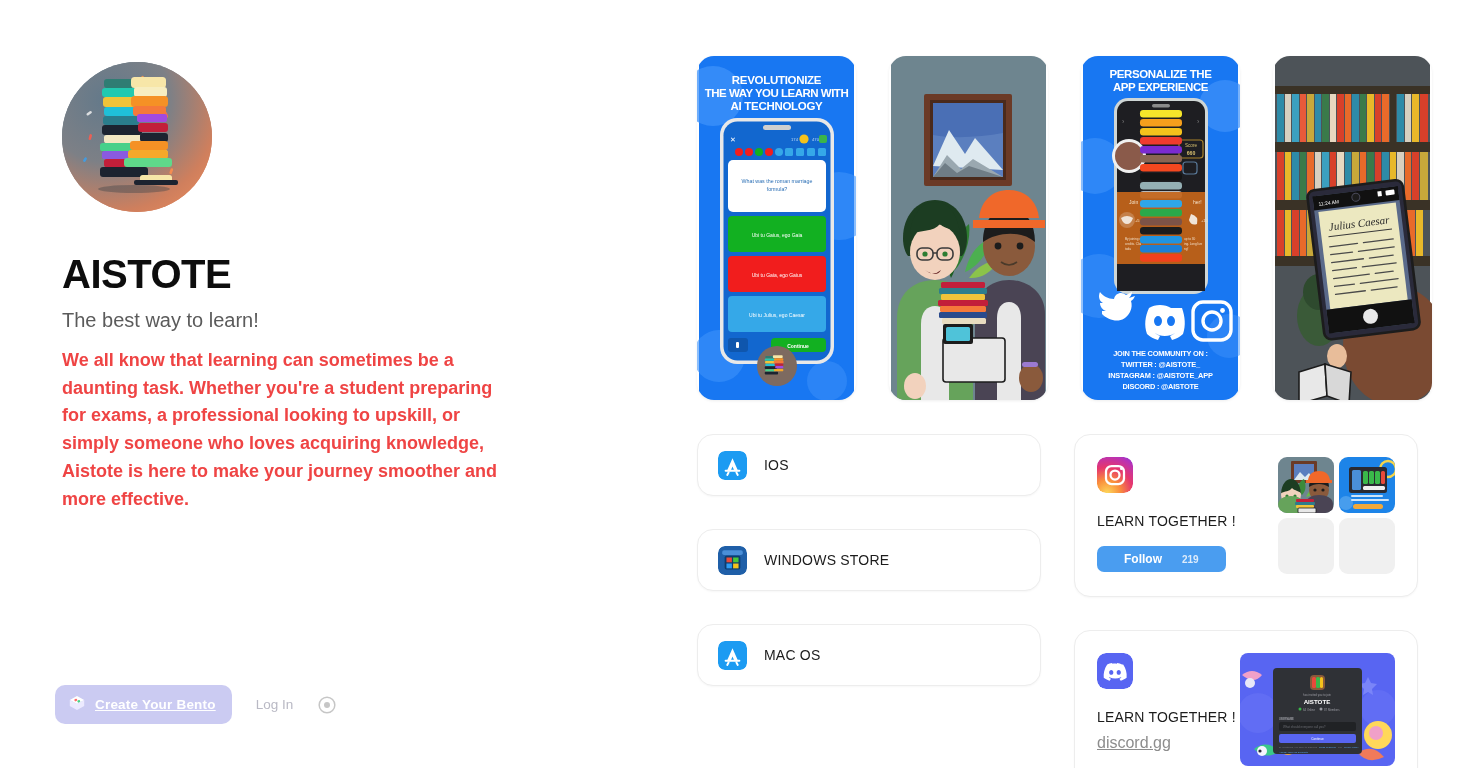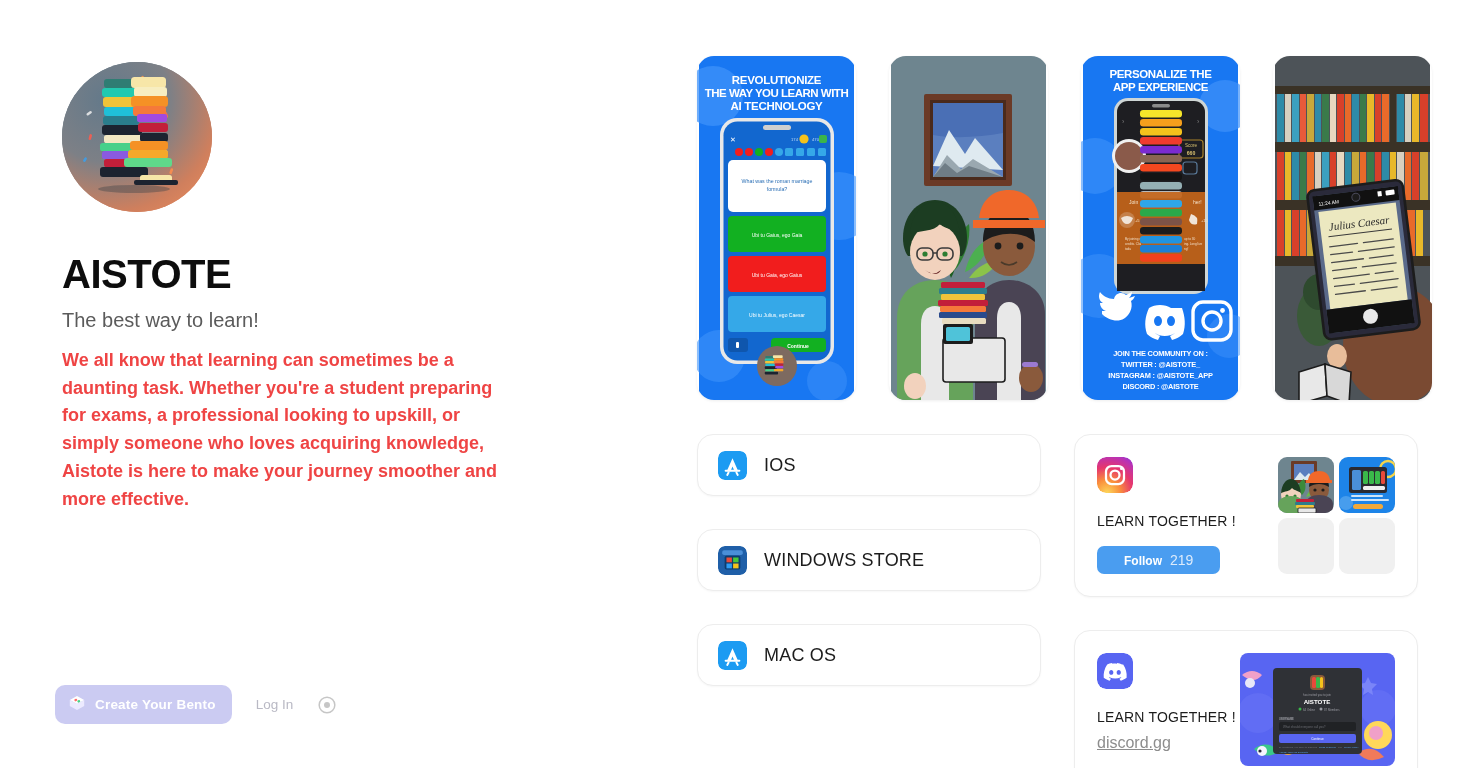--- a/index.html
+++ b/index.html
@@ -32,21 +32,21 @@
   
   .bottom-bar {
     position: absolute; left: 55px; bottom: 44px;
     display: flex; align-items: center; gap: 18px;
   }
   .bento-btn {
     display: flex; align-items: center; gap: 9px;
     background: #cbcbf2; border: none; border-radius: 10px;
     padding: 9px 16px 9px 13px; cursor: pointer;
   }
-  .bento-btn .label { color: #ffffff; font-size: 13.5px; font-weight: 700; letter-spacing: .2px; }
+  .bento-btn .label { color: #ffffff; font-size: 13.5px; font-weight: 700; letter-spacing: .2px; text-decoration: underline; }
   .login-link {
     color: #b9b9c4; font-size: 13.5px; font-weight: 500;
     text-decoration: none; cursor: pointer; padding: 4px 6px;
   }
   .discover-icon { width: 20px; height: 20px; cursor: pointer; opacity: .38; }
 
   
   .grid { position: absolute; left: 697px; top: 56px; width: 722px; }
 
   .banner-row { display: flex; gap: 33px; }
@@ -63,35 +63,35 @@
   .col-right { width: 344px; display: flex; flex-direction: column; gap: 33px; }
 
   .card {
     background: #ffffff; border: 1px solid #ededed;
     border-radius: 16px; box-shadow: 0 1px 2px rgba(0,0,0,.035);
   }
   .link-row {
     height: 62px; display: flex; align-items: center;
     padding: 0 20px; gap: 17px; cursor: pointer;
   }
-  .link-row .txt { font-size: 18px; color: #1c1c1c; letter-spacing: .2px; }
+  .link-row .txt { font-size: 14px; color: #1c1c1c; letter-spacing: .2px; }
   .app-icon { width: 29px; height: 29px; border-radius: 7px; flex: none; display:block; }
 
   
   .ig-card { padding: 22px 22px 22px 22px; display: flex; justify-content: space-between; }
   .ig-left { display: flex; flex-direction: column; }
   .ig-badge { width: 36px; height: 36px; border-radius: 9px; display:block; }
   .ig-name { font-size: 14px; color: #1c1c1c; margin-top: 20px; letter-spacing: .2px; }
   .follow-btn {
     margin-top: 17px; align-self: flex-start; display: flex; align-items: baseline; gap: 8px;
     background: #4a9df0; border: none; border-radius: 7px;
     padding: 6px 27px; cursor: pointer;
   }
   .follow-btn .f-label { color:#fff; font-size: 12px; font-weight: 700; }
-  .follow-btn .f-count { color:#dcebfb; font-size: 14px; font-weight: 400; }
+  .follow-btn .f-count { color:#dcebfb; font-size: 10px; font-weight: 700; margin-left: 12px; }
   .ig-thumbs { display: grid; grid-template-columns: 56px 56px; grid-template-rows: 56px 56px; gap: 5px; }
   .thumb { width: 56px; height: 56px; border-radius: 9px; overflow: hidden; background:#f0f0f0; }
   .thumb svg { display:block; width:100%; height:100%; }
   .thumb.empty { background: #f0f0f0; }
 
   
   .dc-card { padding: 22px; display: flex; justify-content: space-between; align-items: flex-start; }
   .dc-badge { width: 36px; height: 36px; border-radius: 9px; display:block; }
   .dc-name { font-size: 14px; color: #1c1c1c; margin-top: 20px; letter-spacing: .2px; }
   .dc-url { font-size: 16px; color: #8d8d8d; margin-top: 9px; text-decoration: underline; }

